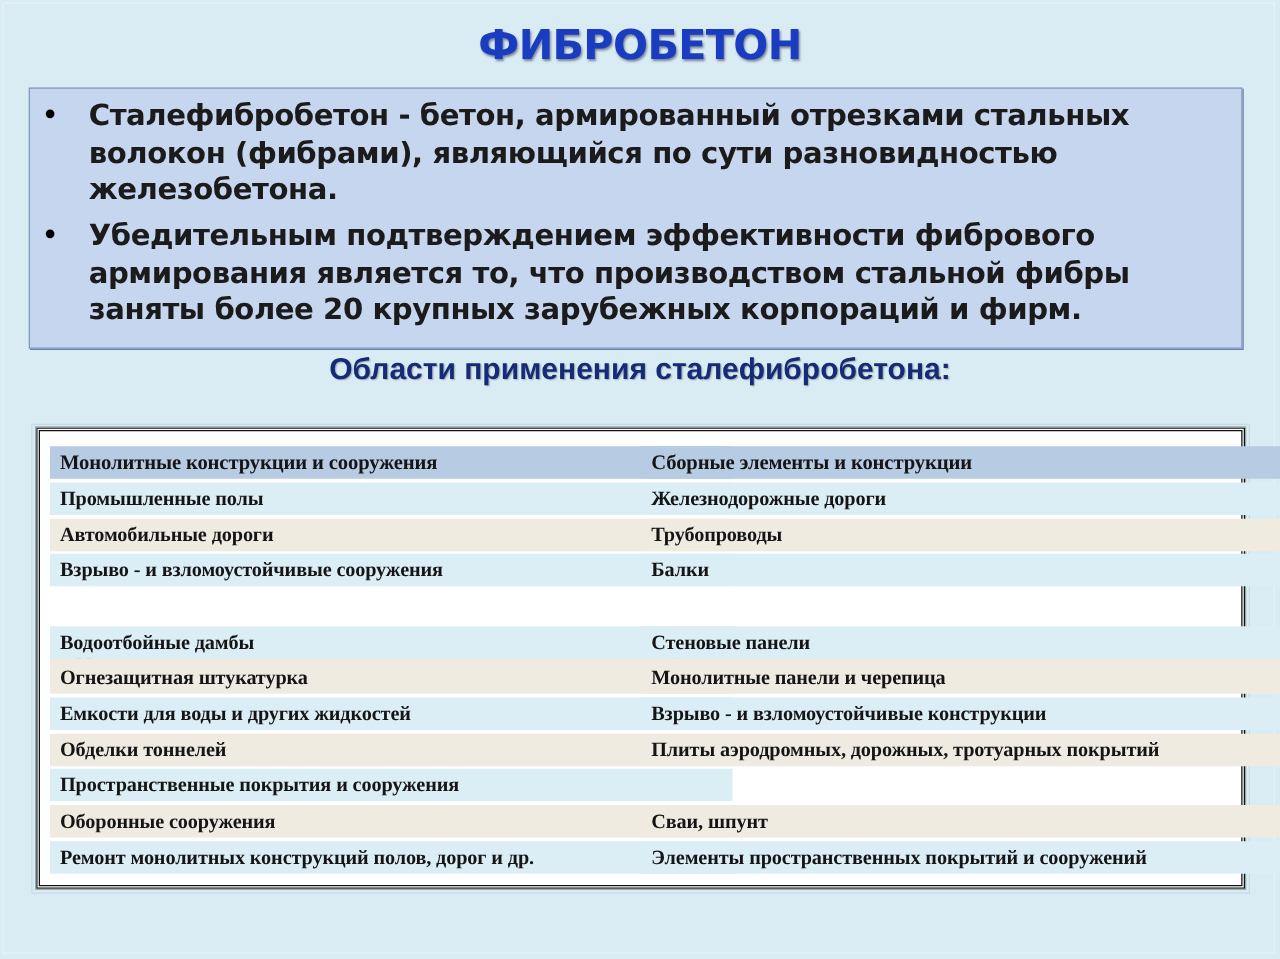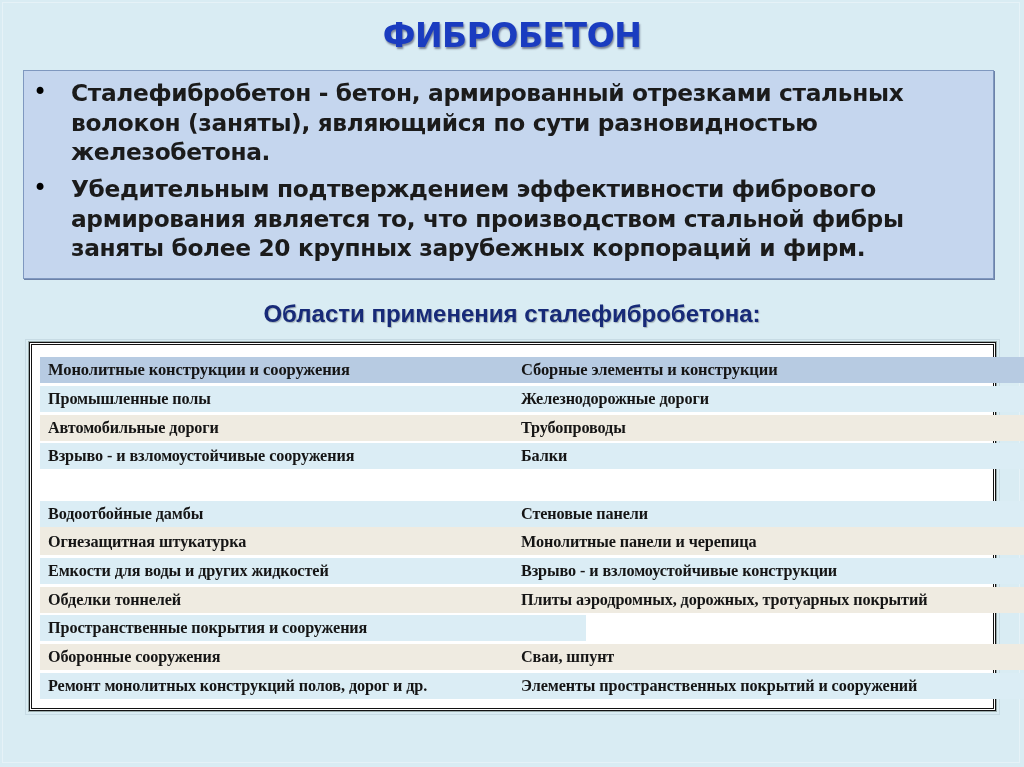--- a/index.html
+++ b/index.html
@@ -36,21 +36,21 @@
     font-size: 24px; line-height: 29px; color: #000;
   }
   .bullet .text {
     position: absolute; left: 47px; width: 900px;
     font-family: "DejaVu Sans", sans-serif;
     font-weight: bold; font-size: 23.3px; line-height: 29.5px;
     letter-spacing: -0.35px;
     color: #1b1b1b;
   }
   .subtitle {
-    position: absolute; left: 0; top: 300px; width: 1024px; text-align: center;
+    position: absolute; left: 0; top: 282px; width: 1024px; text-align: center;
     font-family: "Liberation Sans", sans-serif;
     font-weight: bold; font-size: 24px;
     color: #172a78;
     text-shadow: 1px 1px 1px rgba(0,0,0,0.25);
   }
   .table-shadow {
     position: absolute; left: 25px; top: 339px; width: 975px; height: 376px;
     border: 1px solid #c7dbe4;
     box-sizing: border-box;
   }
@@ -87,21 +87,21 @@
 
 <div class="slide-edge"></div>
 
 <div class="title">ФИБРОБЕТОН</div>
 
 <div class="bullet-box">
   <div class="bullet" style="top:7px;">
     <span class="dot">•</span>
     <div class="text" style="top:0;">
       <div>Сталефибробетон - бетон, армированный отрезками стальных</div>
-      <div>волокон (заняты), являющийся по сути разновидностью</div>
+      <div>волокон (фибрами), являющийся по сути разновидностью</div>
       <div>железобетона.</div>
     </div>
   </div>
   <div class="bullet" style="top:103px;">
     <span class="dot">•</span>
     <div class="text" style="top:0;">
       <div>Убедительным подтверждением эффективности фибрового</div>
       <div>армирования является то, что производством стальной фибры</div>
       <div>заняты более 20 крупных зарубежных корпораций и фирм.</div>
     </div>

